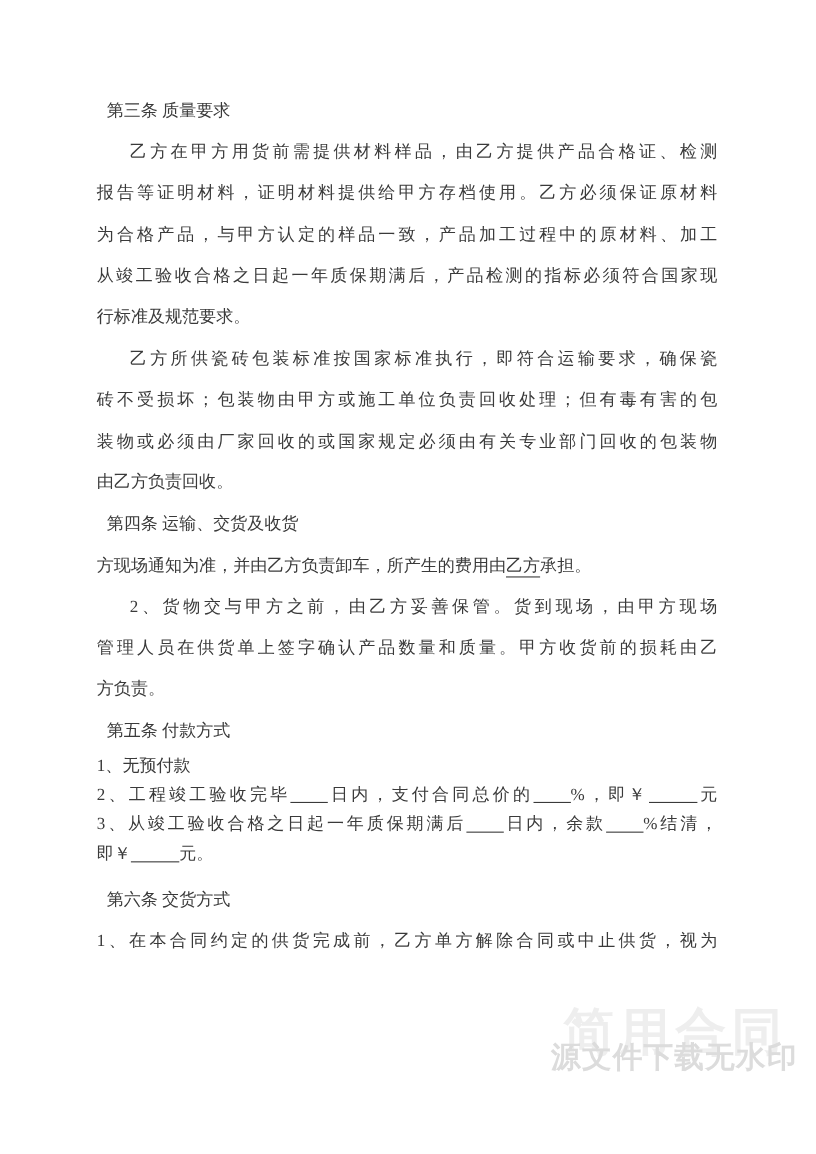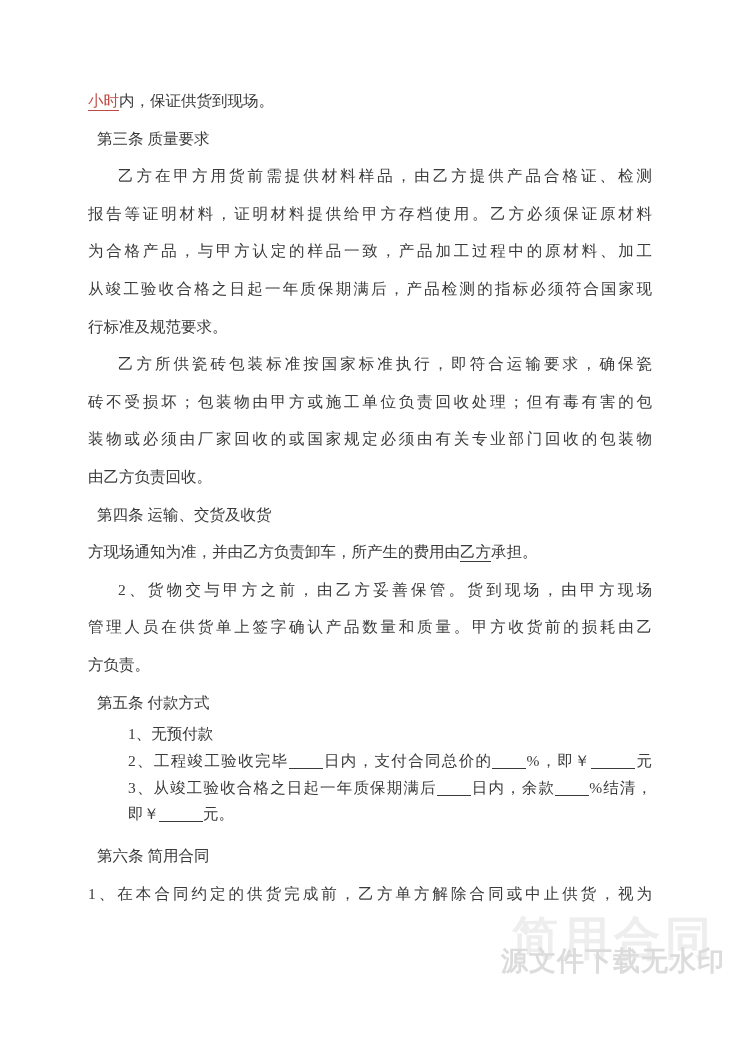--- a/index.html
+++ b/index.html
@@ -21,21 +21,21 @@
   .line {
     height: 37.6px;
     line-height: 37.6px;
     white-space: nowrap;
   }
   .line.justify {
     white-space: normal;
     text-align: justify;
     text-align-last: justify;
   }
-  .line.tight { height: 26.8px; line-height: 26.8px; margin-left: 40px; }
+  .line.tight { height: 26.8px; line-height: 26.8px; }
   .line.heading { padding-left: 9px; }
   .line.pfirst { text-indent: 30px; }
   .line.gap-article { margin-top: 9px; }
   .red-u {
     color: #bf4a45;
     border-bottom: 1px solid #bf4a45;
     padding-bottom: 1px;
   }
   .u {
     border-bottom: 1px solid currentColor;
@@ -71,23 +71,20 @@
   }
 </style>
 </head>
 <body>
 
 <div class="watermark wm-brand">简用合同</div>
 <div class="watermark wm-tagline">源文件下载无水印</div>
 
 <div class="content">
 
-  <div class="line">
-    <span class="red-u">小时</span><span>内，保证供货到现场。</span>
-  </div>
 
   <div class="line heading">第三条 质量要求</div>
 
   <div class="line justify pfirst">乙方在甲方用货前需提供材料样品，由乙方提供产品合格证、检测</div>
   <div class="line justify">报告等证明材料，证明材料提供给甲方存档使用。乙方必须保证原材料</div>
   <div class="line justify">为合格产品，与甲方认定的样品一致，产品加工过程中的原材料、加工</div>
   <div class="line justify">从竣工验收合格之日起一年质保期满后，产品检测的指标必须符合国家现</div>
   <div class="line">行标准及规范要求。</div>
 
   <div class="line justify pfirst">乙方所供瓷砖包装标准按国家标准执行，即符合运输要求，确保瓷</div>
@@ -114,18 +111,18 @@
   </div>
 
   <div class="line tight justify">
     <span>3、从竣工验收合格之日起一年质保期满后</span><span class="blank blank-34"></span><span>日内，余款</span><span class="blank blank-34"></span><span>%结清，</span>
   </div>
 
   <div class="line tight">
     <span>即￥</span><span class="blank blank-44"></span><span>元。</span>
   </div>
 
-  <div class="line heading gap-article">第六条 简用合同</div>
+  <div class="line heading gap-article">第六条 交货方式</div>
 
 
   <div class="line justify">1、在本合同约定的供货完成前，乙方单方解除合同或中止供货，视为</div>
 
 </div>
 
 </body></html>

